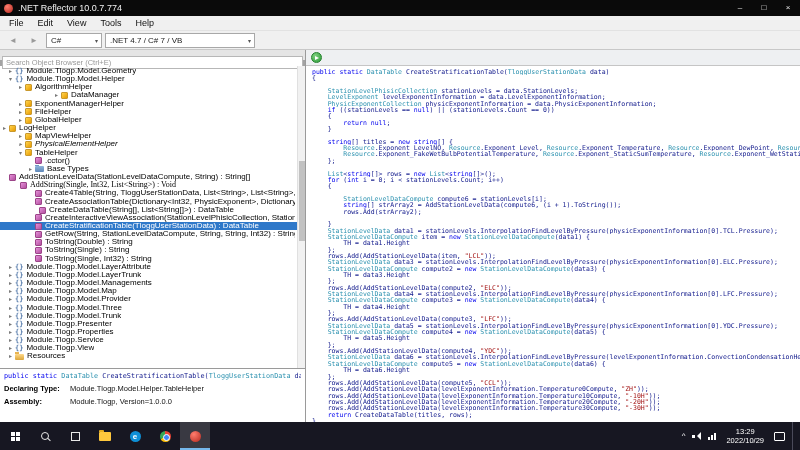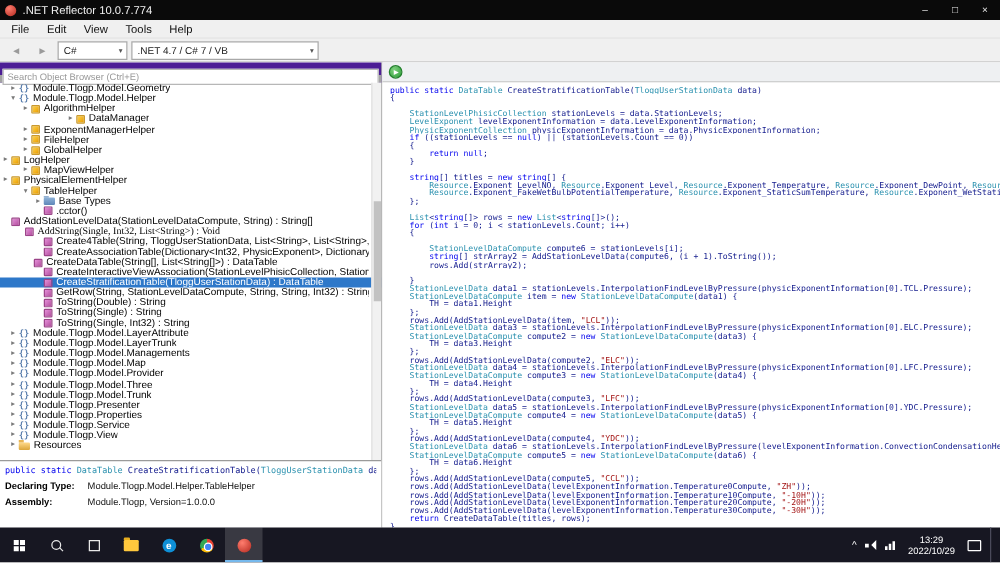--- a/index.html
+++ b/index.html
@@ -31,21 +31,21 @@
   .combo-lang { width: 56px; }
   .combo-fw { width: 150px; }
   .combo .caret { margin-left: auto; color: #555; font-size: 6px; }
 
   
   .main { position: absolute; top: 50px; left: 0; width: 800px; height: 372px; display: flex; }
 
   
   .left-panel { width: 306px; border-right: 1px solid #9a9a9a; background: #fff;
     display: flex; flex-direction: column; position: relative; }
-  .search-row { height: 16px; padding: 1px 2px; background: #4c1d95; border-bottom: 6px solid #a3a3a3; }
+  .search-row { height: 16px; padding: 1px 2px; background: #e5e5e5; border-bottom: 6px solid #a3a3a3; }
   .search-input { width: 100%; height: 13px; border: 1px solid #b7b7b7; font-size: 7.5px;
     padding: 0 3px; font-family: "Liberation Sans", sans-serif; color: #333; }
   .search-input::placeholder { color: #999; }
 
   .tree { height: 302px; overflow: hidden; position: relative; padding-top: 1px; }
   .tree-row { height: 8.16px; line-height: 8.16px; display: flex; align-items: center;
     white-space: nowrap; overflow: hidden; font-size: 8px; color: #000; padding-right: 10px; }
   .tree-row.selected { background: #2e78c9; color: #fff; }
   .expander { width: 9px; flex: 0 0 auto; color: #7a7a7a; font-size: 6px; text-align: center; }
   .tree-row.selected .expander { color: #fff; }
@@ -215,61 +215,61 @@
           <div class="tree-row" style="">
             <span class="expander">▸</span>
             <span class="node-icon icon-class"></span>
             <span class="node-label">LogHelper</span>
           </div>
           <div class="tree-row" style="padding-left: 16px;">
             <span class="expander">▸</span>
             <span class="node-icon icon-class"></span>
             <span class="node-label">MapViewHelper</span>
           </div>
-          <div class="tree-row" style="">
+          <div class="tree-row" style="padding-left: 16px; font-style: italic;">
             <span class="expander">▸</span>
             <span class="node-icon icon-class"></span>
             <span class="node-label">PhysicalElementHelper</span>
           </div>
           <div class="tree-row" style="padding-left: 16px;">
             <span class="expander">▾</span>
             <span class="node-icon icon-class"></span>
             <span class="node-label">TableHelper</span>
+          </div>
+          <div class="tree-row" style="padding-left: 26px;">
+            <span class="expander"></span>
+            <span class="node-icon icon-method"></span>
+            <span class="node-label">.cctor()</span>
           </div>
           <div class="tree-row" style="padding-left: 26px;">
             <span class="expander">▸</span>
             <span class="node-icon icon-folder"></span>
             <span class="node-label">Base Types</span>
           </div>
-          <div class="tree-row" style="padding-left: 26px;">
-            <span class="expander"></span>
-            <span class="node-icon icon-method"></span>
-            <span class="node-label">.cctor()</span>
-          </div>
           <div class="tree-row" style="">
             <span class="expander"></span>
             <span class="node-icon icon-method"></span>
             <span class="node-label">AddStationLevelData(StationLevelDataCompute, String) : String[]</span>
           </div>
           <div class="tree-row" style="padding-left: 11px; font-family: Liberation Serif, serif;">
             <span class="expander"></span>
             <span class="node-icon icon-method"></span>
             <span class="node-label">AddString(Single, Int32, List&lt;String&gt;) : Void</span>
           </div>
           <div class="tree-row" style="padding-left: 26px;">
             <span class="expander"></span>
             <span class="node-icon icon-method"></span>
             <span class="node-label">Create4Table(String, TloggUserStationData, List&lt;String&gt;, List&lt;String&gt;, Int32) : DataTable</span>
           </div>
           <div class="tree-row" style="padding-left: 26px;">
             <span class="expander"></span>
             <span class="node-icon icon-method"></span>
             <span class="node-label">CreateAssociationTable(Dictionary&lt;Int32, PhysicExponent&gt;, Dictionary&lt;Int32, PhysicExponent&gt;, RiseSty...</span>
           </div>
-          <div class="tree-row" style="padding-left: 18px; align-items: flex-end;">
+          <div class="tree-row" style="padding-left: 30px; align-items: flex-end;">
             <span class="expander"></span>
             <span class="node-icon icon-method"></span>
             <span class="node-label">CreateDataTable(String[], List&lt;String[]&gt;) : DataTable</span>
           </div>
           <div class="tree-row" style="padding-left: 26px;">
             <span class="expander"></span>
             <span class="node-icon icon-method"></span>
             <span class="node-label">CreateInteractiveViewAssociation(StationLevelPhisicCollection, StationLevelPhisicCollection, PhysicSup...</span>
           </div>
           <div class="tree-row selected" style="padding-left: 26px;">

